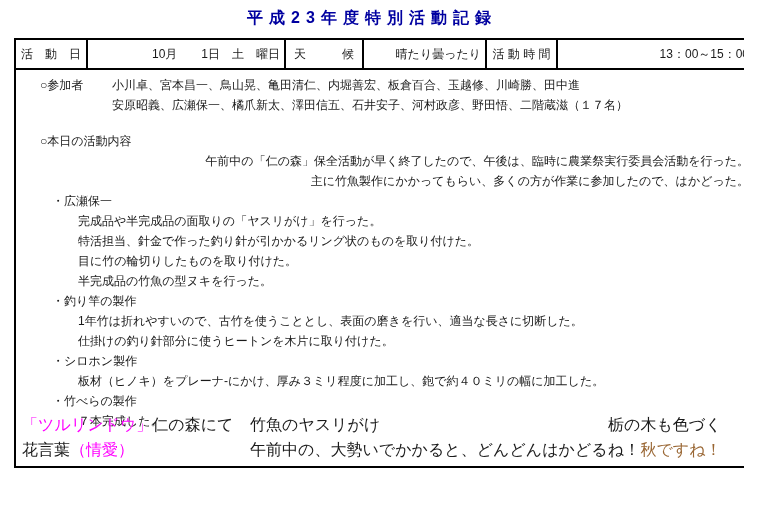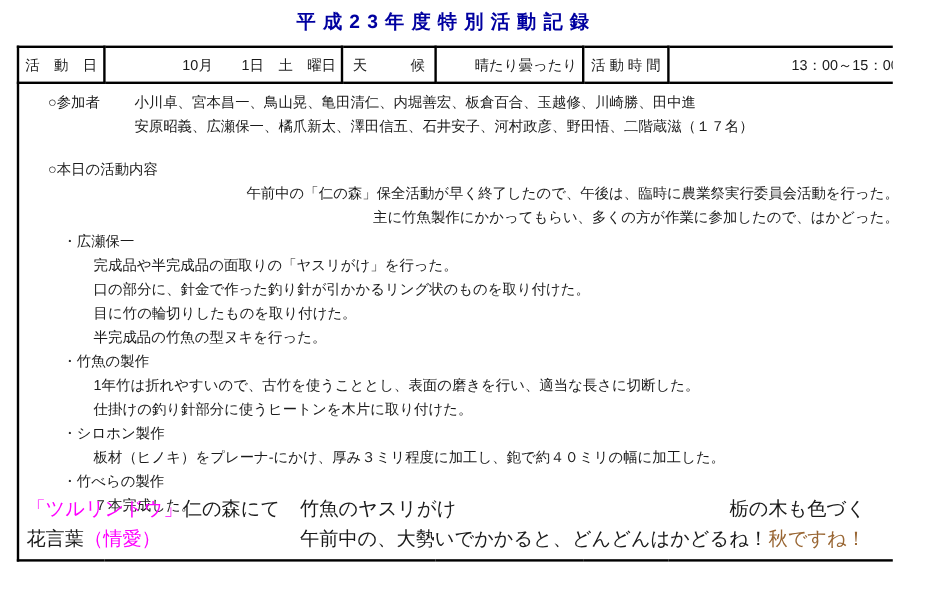--- a/index.html
+++ b/index.html
@@ -81,25 +81,25 @@
               <span>小川卓、宮本昌一、鳥山晃、亀田清仁、内堀善宏、板倉百合、玉越修、川崎勝、田中進</span>
             </div>
             <div class="p-cont">安原昭義、広瀬保一、橘爪新太、澤田信五、石井安子、河村政彦、野田悟、二階蔵滋（１７名）</div>
 
             <div class="sec-head">○本日の活動内容</div>
             <div class="ln-intro">午前中の「仁の森」保全活動が早く終了したので、午後は、臨時に農業祭実行委員会活動を行った。</div>
             <div class="ln-intro">主に竹魚製作にかかってもらい、多くの方が作業に参加したので、はかどった。</div>
 
             <div class="ln-bullet">・広瀬保一</div>
             <div class="ln-sub">完成品や半完成品の面取りの「ヤスリがけ」を行った。</div>
-            <div class="ln-sub">口の部分に、針金で作った釣り針が引かかるリング状のものを取り付けた。</div>
+            <div class="ln-sub">特活担当、針金で作った釣り針が引かかるリング状のものを取り付けた。</div>
             <div class="ln-sub">目に竹の輪切りしたものを取り付けた。</div>
             <div class="ln-sub">半完成品の竹魚の型ヌキを行った。</div>
 
-            <div class="ln-bullet">・竹魚の製作</div>
+            <div class="ln-bullet">・釣り竿の製作</div>
             <div class="ln-sub">1年竹は折れやすいので、古竹を使うこととし、表面の磨きを行い、適当な長さに切断した。</div>
             <div class="ln-sub">仕掛けの釣り針部分に使うヒートンを木片に取り付けた。</div>
 
             <div class="ln-bullet">・シロホン製作</div>
             <div class="ln-sub">板材（ヒノキ）をプレーナ-にかけ、厚み３ミリ程度に加工し、鉋で約４０ミリの幅に加工した。</div>
 
             <div class="ln-bullet">・竹べらの製作</div>
             <div class="ln-sub">７本完成した。</div>
           </div>
 

